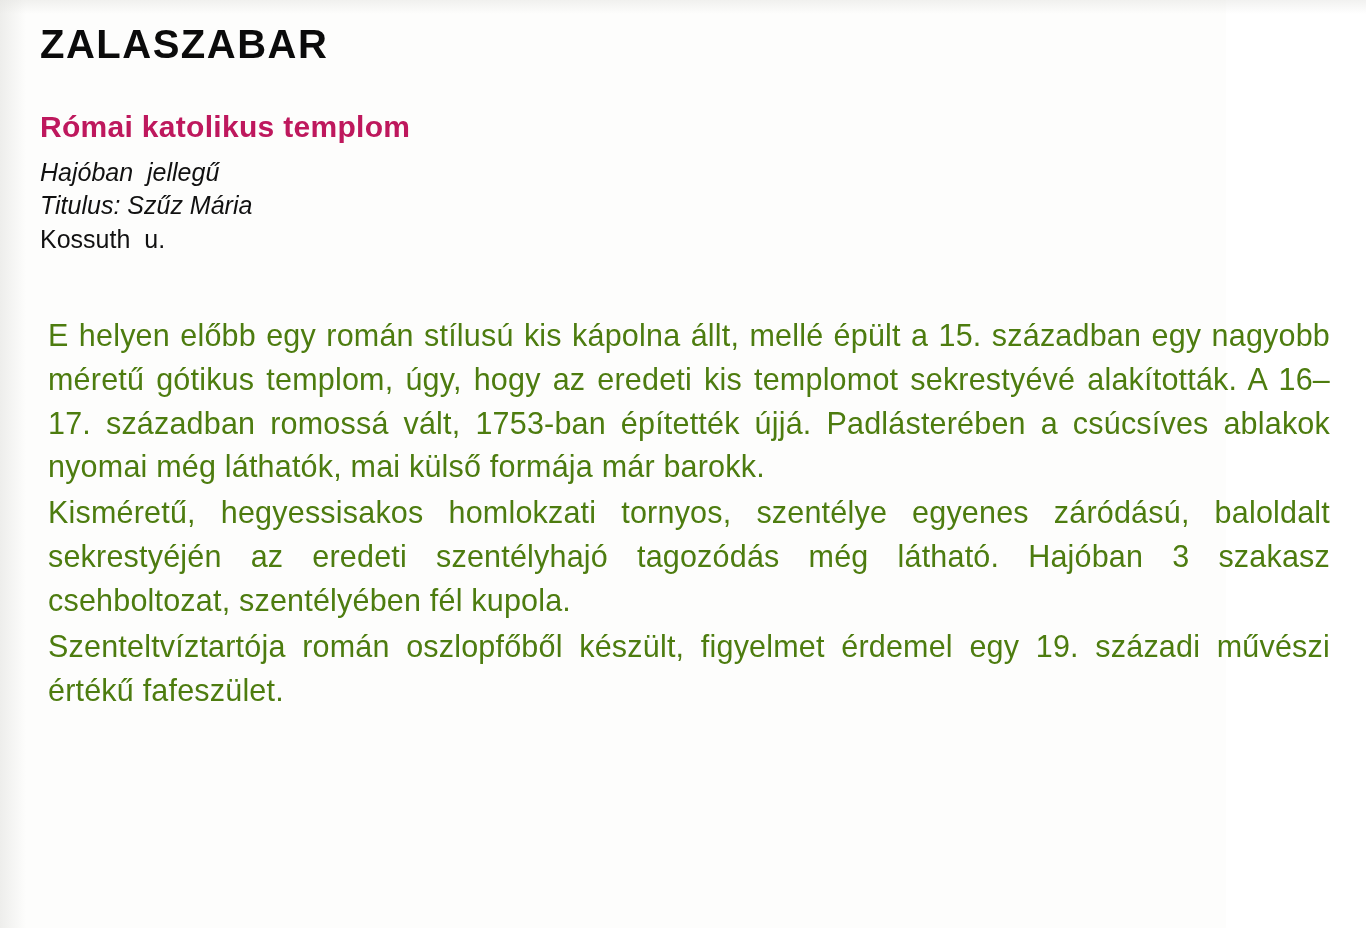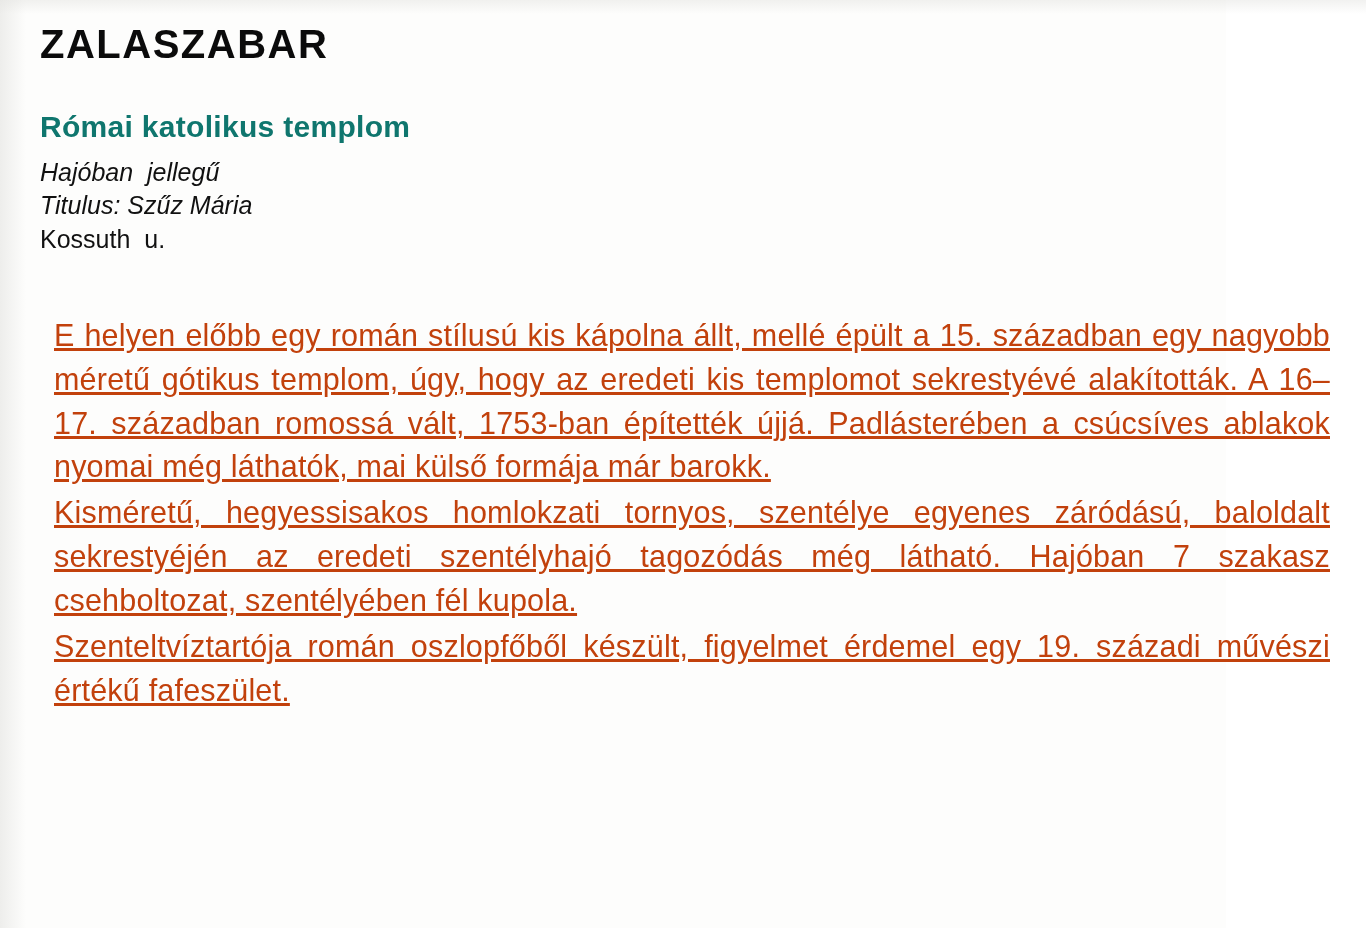--- a/index.html
+++ b/index.html
@@ -38,21 +38,21 @@
     margin: 0 0 44px 0;
     color: #0b0b0b;
   }
 
   .subject-title {
     font-family: "Liberation Sans", sans-serif;
     font-weight: 700;
     font-size: 30px;
     letter-spacing: 0.3px;
     margin: 0 0 12px 0;
-    color: #0f766e;
+    color: #be185d;
   }
 
   .meta {
     margin: 0 0 0 0;
   }
   .meta-line {
     font-size: 25px;
     line-height: 1.33;
     color: #111111;
     white-space: pre;
@@ -62,24 +62,23 @@
   }
 
   .body-text {
     margin-top: 58px;
   }
   .para {
     font-size: 30.5px;
     line-height: 1.44;
     text-align: justify;
     text-justify: inter-word;
-    margin: 0 0 0 14px;
-    color: #c2410c;
+    margin: 0 0 0 8px;
+    color: #4d7c0f;
     letter-spacing: 0.2px;
-    text-decoration: underline;
   }
   .para + .para {
     margin-top: 2px;
   }
   .para.last {
     text-align: justify;
   }
 
   
   .edge-fade-left {
@@ -111,18 +110,18 @@
     <h2 class="subject-title">Római katolikus templom</h2>
 
     <div class="meta">
       <div class="meta-line italic">Hajóban  jellegű</div>
       <div class="meta-line italic">Titulus: Szűz Mária</div>
       <div class="meta-line">Kossuth  u.</div>
     </div>
 
     <div class="body-text">
       <p class="para">E helyen előbb egy román stílusú kis kápolna állt, mellé épült a 15. században egy nagyobb méretű gótikus templom, úgy, hogy az eredeti kis templomot sekrestyévé alakították. A 16–17. században romossá vált, 1753-ban építették újjá. Padlásterében a csúcsíves ablakok nyomai még láthatók, mai külső formája már barokk.</p>
-      <p class="para">Kisméretű, hegyessisakos homlokzati tornyos, szentélye egyenes záródású, baloldalt sekrestyéjén az eredeti szentélyhajó tagozódás még látható. Hajóban 7 szakasz csehboltozat, szentélyében fél kupola.</p>
+      <p class="para">Kisméretű, hegyessisakos homlokzati tornyos, szentélye egyenes záródású, baloldalt sekrestyéjén az eredeti szentélyhajó tagozódás még látható. Hajóban 3 szakasz csehboltozat, szentélyében fél kupola.</p>
       <p class="para last">Szenteltvíztartója román oszlopfőből készült, figyelmet érdemel egy 19. századi művészi értékű fafeszület.</p>
     </div>
 
   </div>
 </div>
 
 </body></html>

